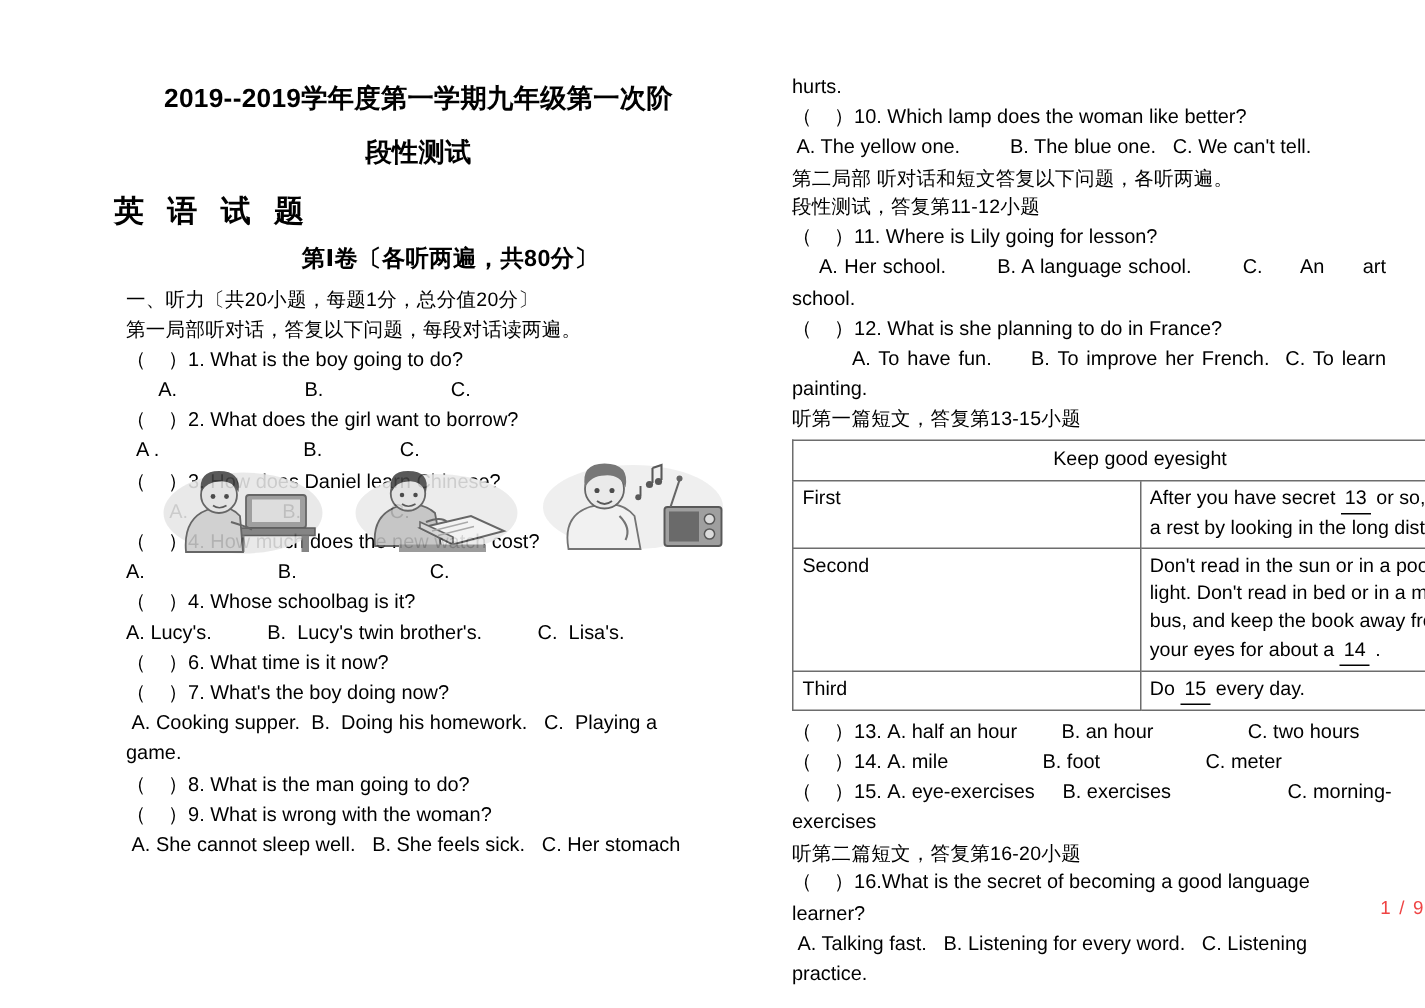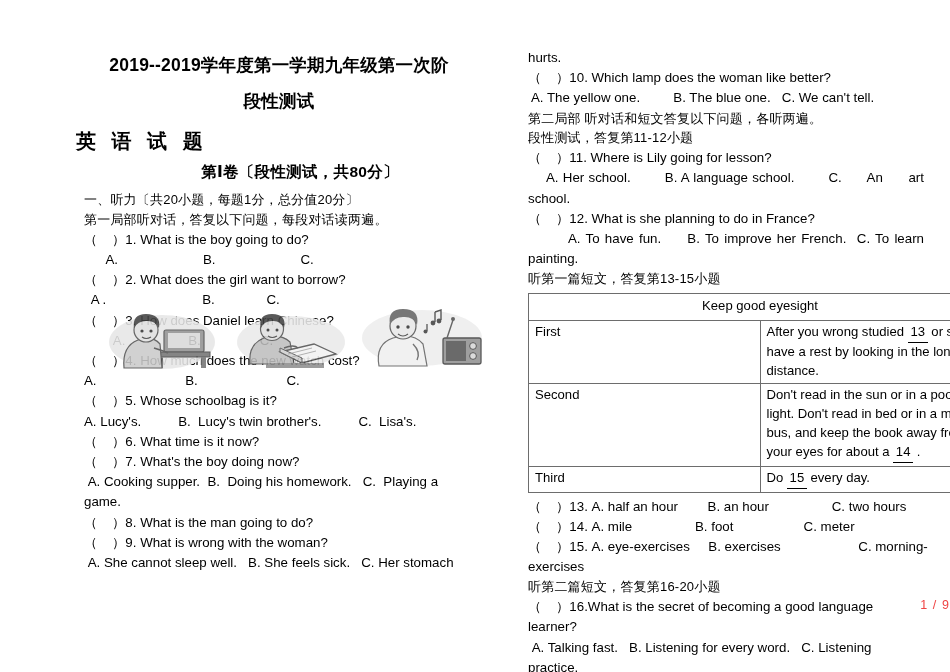--- a/index.html
+++ b/index.html
@@ -138,34 +138,34 @@
 
 <div class="page">
 
   <div class="col-left">
 
     <div class="doc-title">2019--2019学年度第一学期九年级第一次阶</div>
     <div class="doc-title">段性测试</div>
 
     <div class="subject-title">英 语 试 题</div>
 
-    <div class="paper-part">第Ⅰ卷〔段性测试，共80分〕</div>
+    <div class="paper-part">第Ⅰ卷〔各听两遍，共80分〕</div>
 
     <div class="ln cn">一、听力〔共20小题，每题1分，总分值20分〕</div>
     <div class="ln cn">第一局部听对话，答复以下问题，每段对话读两遍。</div>
 
     <div class="ln sp">（    ）1. What is the boy going to do?</div>
     <div class="ln sp">      A.                       B.                       C.</div>
     <div class="ln sp">（    ）2. What does the girl want to borrow?</div>
     <div class="ln sp">  A .                          B.              C.</div>
     <div class="ln sp">（    ）3. How does Daniel learn Chinese?</div>
     <div class="ln sp">        A.                 B.                C.</div>
     <div class="ln sp">（    ）4. How much does the new watch cost?</div>
     <div class="ln sp">A.                        B.                        C.</div>
-    <div class="ln sp">（    ）5. Whose schoolbag is it?</div>
+    <div class="ln sp">（    ）4. Whose schoolbag is it?</div>
     <div class="ln sp">A. Lucy's.          B.  Lucy's twin brother's.          C.  Lisa's.</div>
     <div class="ln sp">（    ）6. What time is it now?</div>
     <div class="ln sp">（    ）7. What's the boy doing now?</div>
     <div class="ln"> A. Cooking supper.  B.  Doing his homework.   C.  Playing a game.</div>
     <div class="ln sp">（    ）8. What is the man going to do?</div>
     <div class="ln sp">（    ）9. What is wrong with the woman?</div>
     <div class="ln"> A. She cannot sleep well.   B. She feels sick.   C. Her stomach</div>
   </div>
 
   <div class="illus-band">
@@ -243,21 +243,21 @@
 
     <div class="ln cn">听第一篇短文，答复第13-15小题</div>
 
     <table class="eyesight-table">
       <tbody>
         <tr>
           <td class="head" colspan="2">Keep good eyesight</td>
         </tr>
         <tr>
           <td class="lbl">First</td>
-          <td><span>After you wrong studied</span> <span class="blankfill">13</span> <span>or so, have a rest by looking in the long distance.</span></td>
+          <td><span>After you have secret</span> <span class="blankfill">13</span> <span>or so, have a rest by looking in the long distance.</span></td>
         </tr>
         <tr>
           <td class="lbl">Second</td>
           <td><span>Don't read in the sun or in a poor light. Don't read in bed or in a moving bus, and keep the book away from your eyes for about a</span> <span class="blankfill">14</span> <span>.</span></td>
         </tr>
         <tr>
           <td class="lbl">Third</td>
           <td><span>Do</span> <span class="blankfill">15</span> <span>every day.</span></td>
         </tr>
       </tbody>

